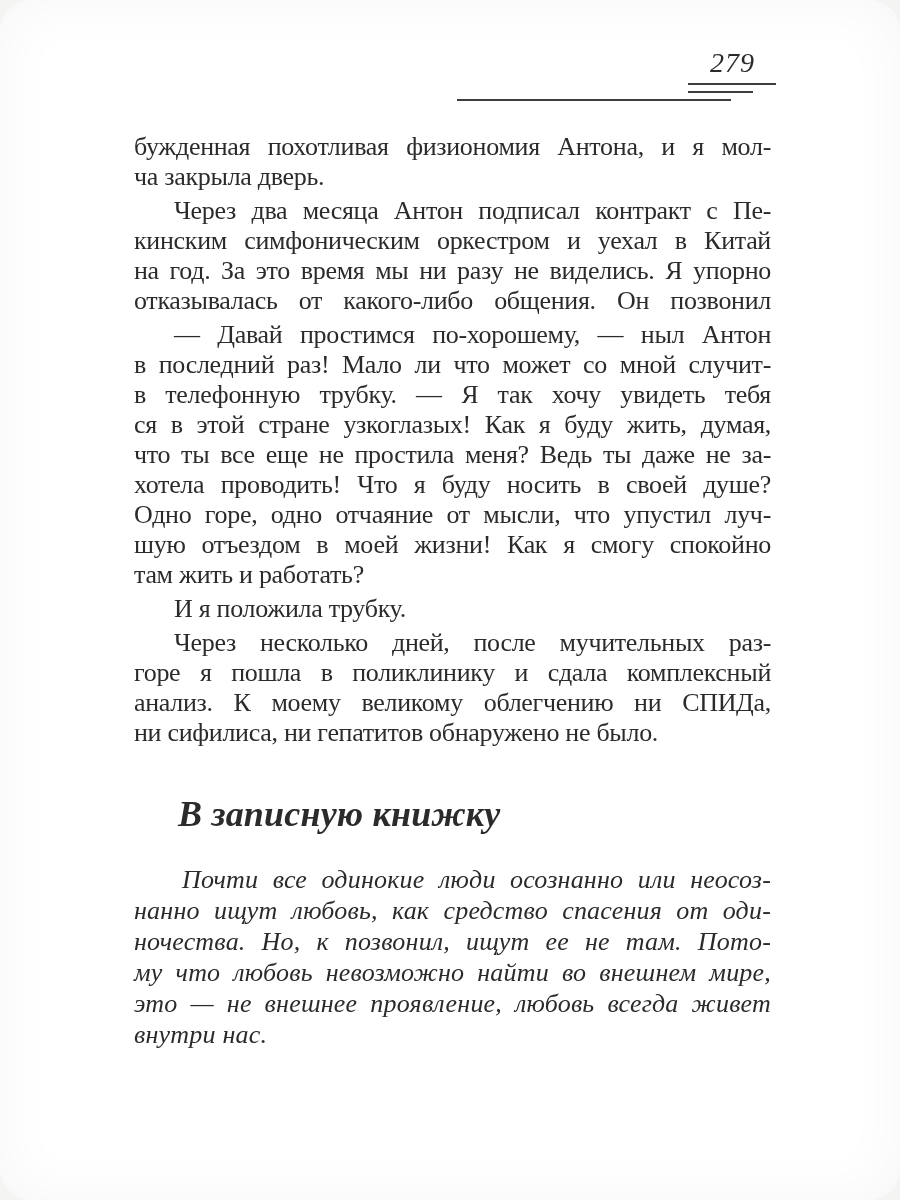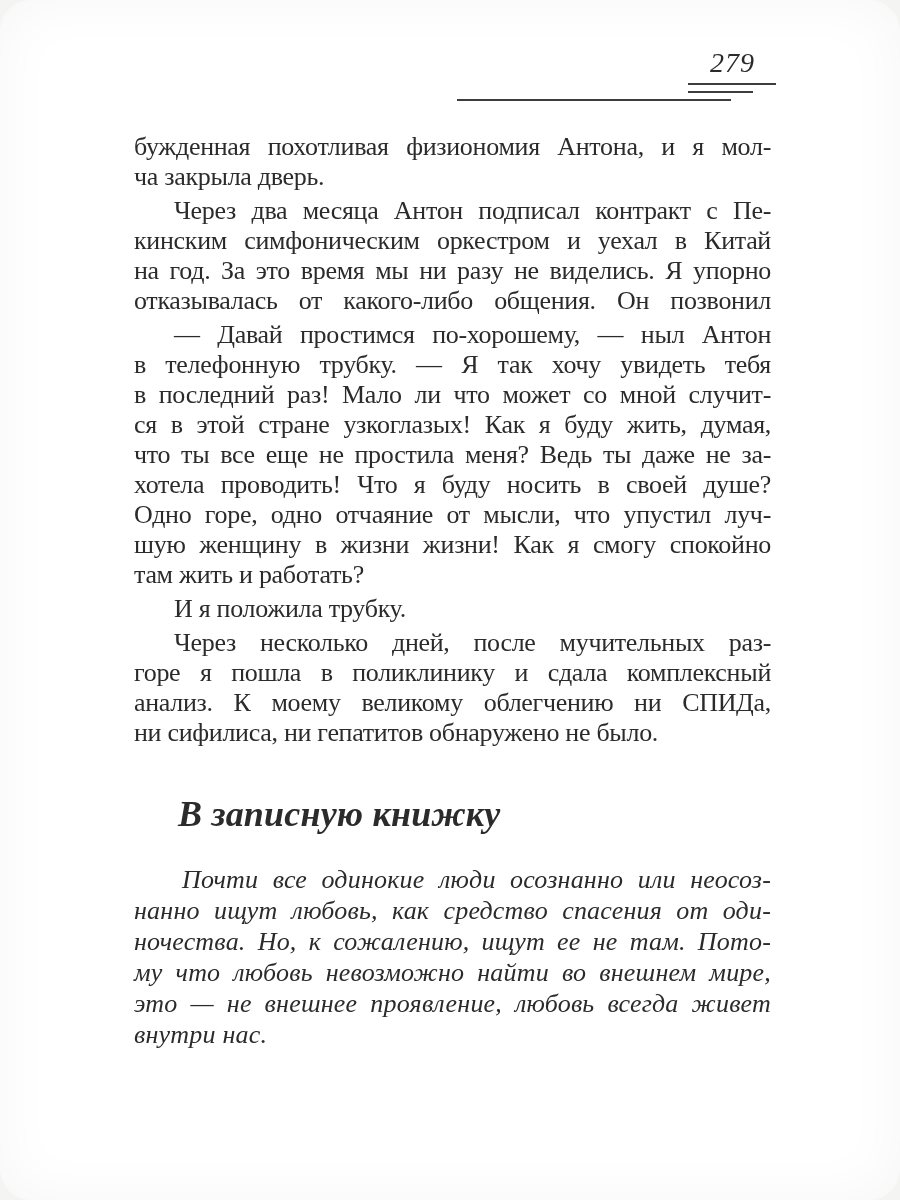--- a/index.html
+++ b/index.html
@@ -102,47 +102,47 @@
           <div class="line last">ча закрыла дверь.</div>
         </div>
         <div class="para">
           <div class="line indent">Через два месяца Антон подписал контракт с Пе-</div>
           <div class="line">кинским симфоническим оркестром и уехал в Китай</div>
           <div class="line">на год. За это время мы ни разу не виделись. Я упорно</div>
           <div class="line">отказывалась от какого-либо общения. Он позвонил</div>
         </div>
         <div class="para">
           <div class="line indent">— Давай простимся по-хорошему, — ныл Антон</div>
+          <div class="line">в последний раз! Мало ли что может со мной случит-</div>
           <div class="line">в телефонную трубку. — Я так хочу увидеть тебя</div>
-          <div class="line">в последний раз! Мало ли что может со мной случит-</div>
           <div class="line">ся в этой стране узкоглазых! Как я буду жить, думая,</div>
           <div class="line">что ты все еще не простила меня? Ведь ты даже не за-</div>
           <div class="line">хотела проводить! Что я буду носить в своей душе?</div>
           <div class="line">Одно горе, одно отчаяние от мысли, что упустил луч-</div>
-          <div class="line">шую женщину в жизни жизни! Как я смогу спокойно</div>
+          <div class="line">шую отъездом в моей жизни! Как я смогу спокойно</div>
           <div class="line last">там жить и работать?</div>
         </div>
         <div class="para">
           <div class="line last indent">И я положила трубку.</div>
         </div>
         <div class="para">
           <div class="line indent">Через несколько дней, после мучительных раз-</div>
           <div class="line">горе я пошла в поликлинику и сдала комплексный</div>
           <div class="line">анализ. К моему великому облегчению ни СПИДа,</div>
           <div class="line last">ни сифилиса, ни гепатитов обнаружено не было.</div>
         </div>
       </div>
 
     <div class="section-heading">В записную книжку</div>
 
     <div id="note-text" class="note-block">
         <div class="para">
           <div class="line indent">Почти все одинокие люди осознанно или неосоз-</div>
           <div class="line">нанно ищут любовь, как средство спасения от оди-</div>
-          <div class="line">ночества. Но, к сожалению, ищут ее не там. Пото-</div>
+          <div class="line">ночества. Но, к позвонил, ищут ее не там. Пото-</div>
           <div class="line">му что любовь невозможно найти во внешнем мире,</div>
           <div class="line">это — не внешнее проявление, любовь всегда живет</div>
           <div class="line last">внутри нас.</div>
         </div>
       </div>
 
   </div>
 </div>
 
 </body></html>

